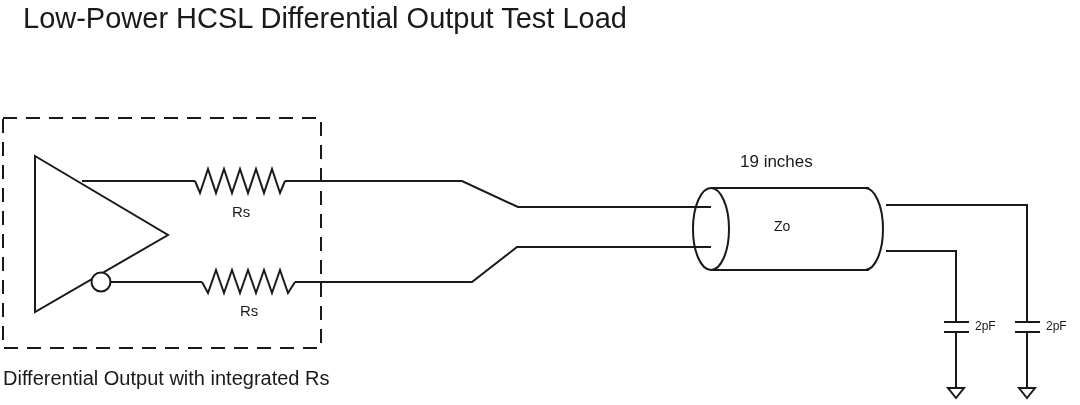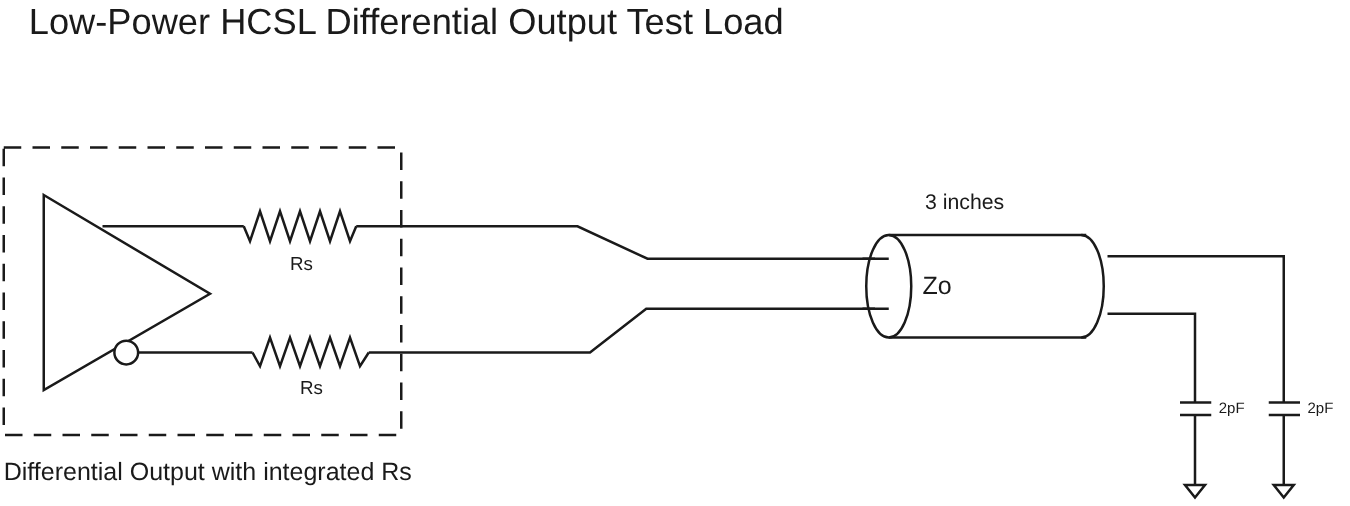--- a/index.html
+++ b/index.html
@@ -2,21 +2,21 @@
 <html><head>
 <meta charset="utf-8">
 <style>
   html, body { margin: 0; padding: 0; background: #ffffff; }
   body { width: 1080px; height: 405px; position: relative; overflow: hidden;
          font-family: "Liberation Sans", sans-serif; color: #1a1a1a; }
   .title { position: absolute; left: 3px; top: 0px; font-size: 29px; line-height: 36px; white-space: nowrap; margin-left: 20px; }
   svg.schem { position: absolute; left: 0; top: 0; }
   .lbl { position: absolute; white-space: nowrap; line-height: 1; }
   .rs { font-size: 15px; }
-  .zo { font-size: 20px; }
+  .zo { font-size: 14px; margin-left: 36px; }
   .len { font-size: 17px; }
   .cap { font-size: 12px; }
   .caption { font-size: 20px; }
 </style>
 </head>
 <body>
 
 <div class="title">Low-Power HCSL Differential Output Test Load</div>
 
 <svg class="schem" width="1080" height="405" viewBox="0 0 1080 405" fill="none" stroke="#1a1a1a" stroke-width="2" stroke-linejoin="miter" stroke-linecap="butt">
@@ -58,19 +58,19 @@
     <line x1="1015" y1="322" x2="1040" y2="322"></line>
     <line x1="1015" y1="332" x2="1040" y2="332"></line>
     <line x1="1027" y1="332" x2="1027" y2="388"></line>
   </g>
   <polygon points="1019,388 1035,388 1027,398"></polygon>
 </svg>
 
 <div class="lbl rs" style="left:232px; top:204px;">Rs</div>
 <div class="lbl rs" style="left:240px; top:303px;">Rs</div>
 
-<div class="lbl len" style="left:740px; top:153px;">3 inches</div>
+<div class="lbl len" style="left:740px; top:153px;">19 inches</div>
 <div class="lbl zo" style="left:738px; top:219px;">Zo</div>
 
 <div class="lbl cap" style="left:975px; top:320px;">2pF</div>
 <div class="lbl cap" style="left:1046px; top:320px;">2pF</div>
 
 <div class="lbl caption" style="left:3px; top:368px;text-align:right;">Differential Output with integrated Rs</div>
 
 </body></html>

